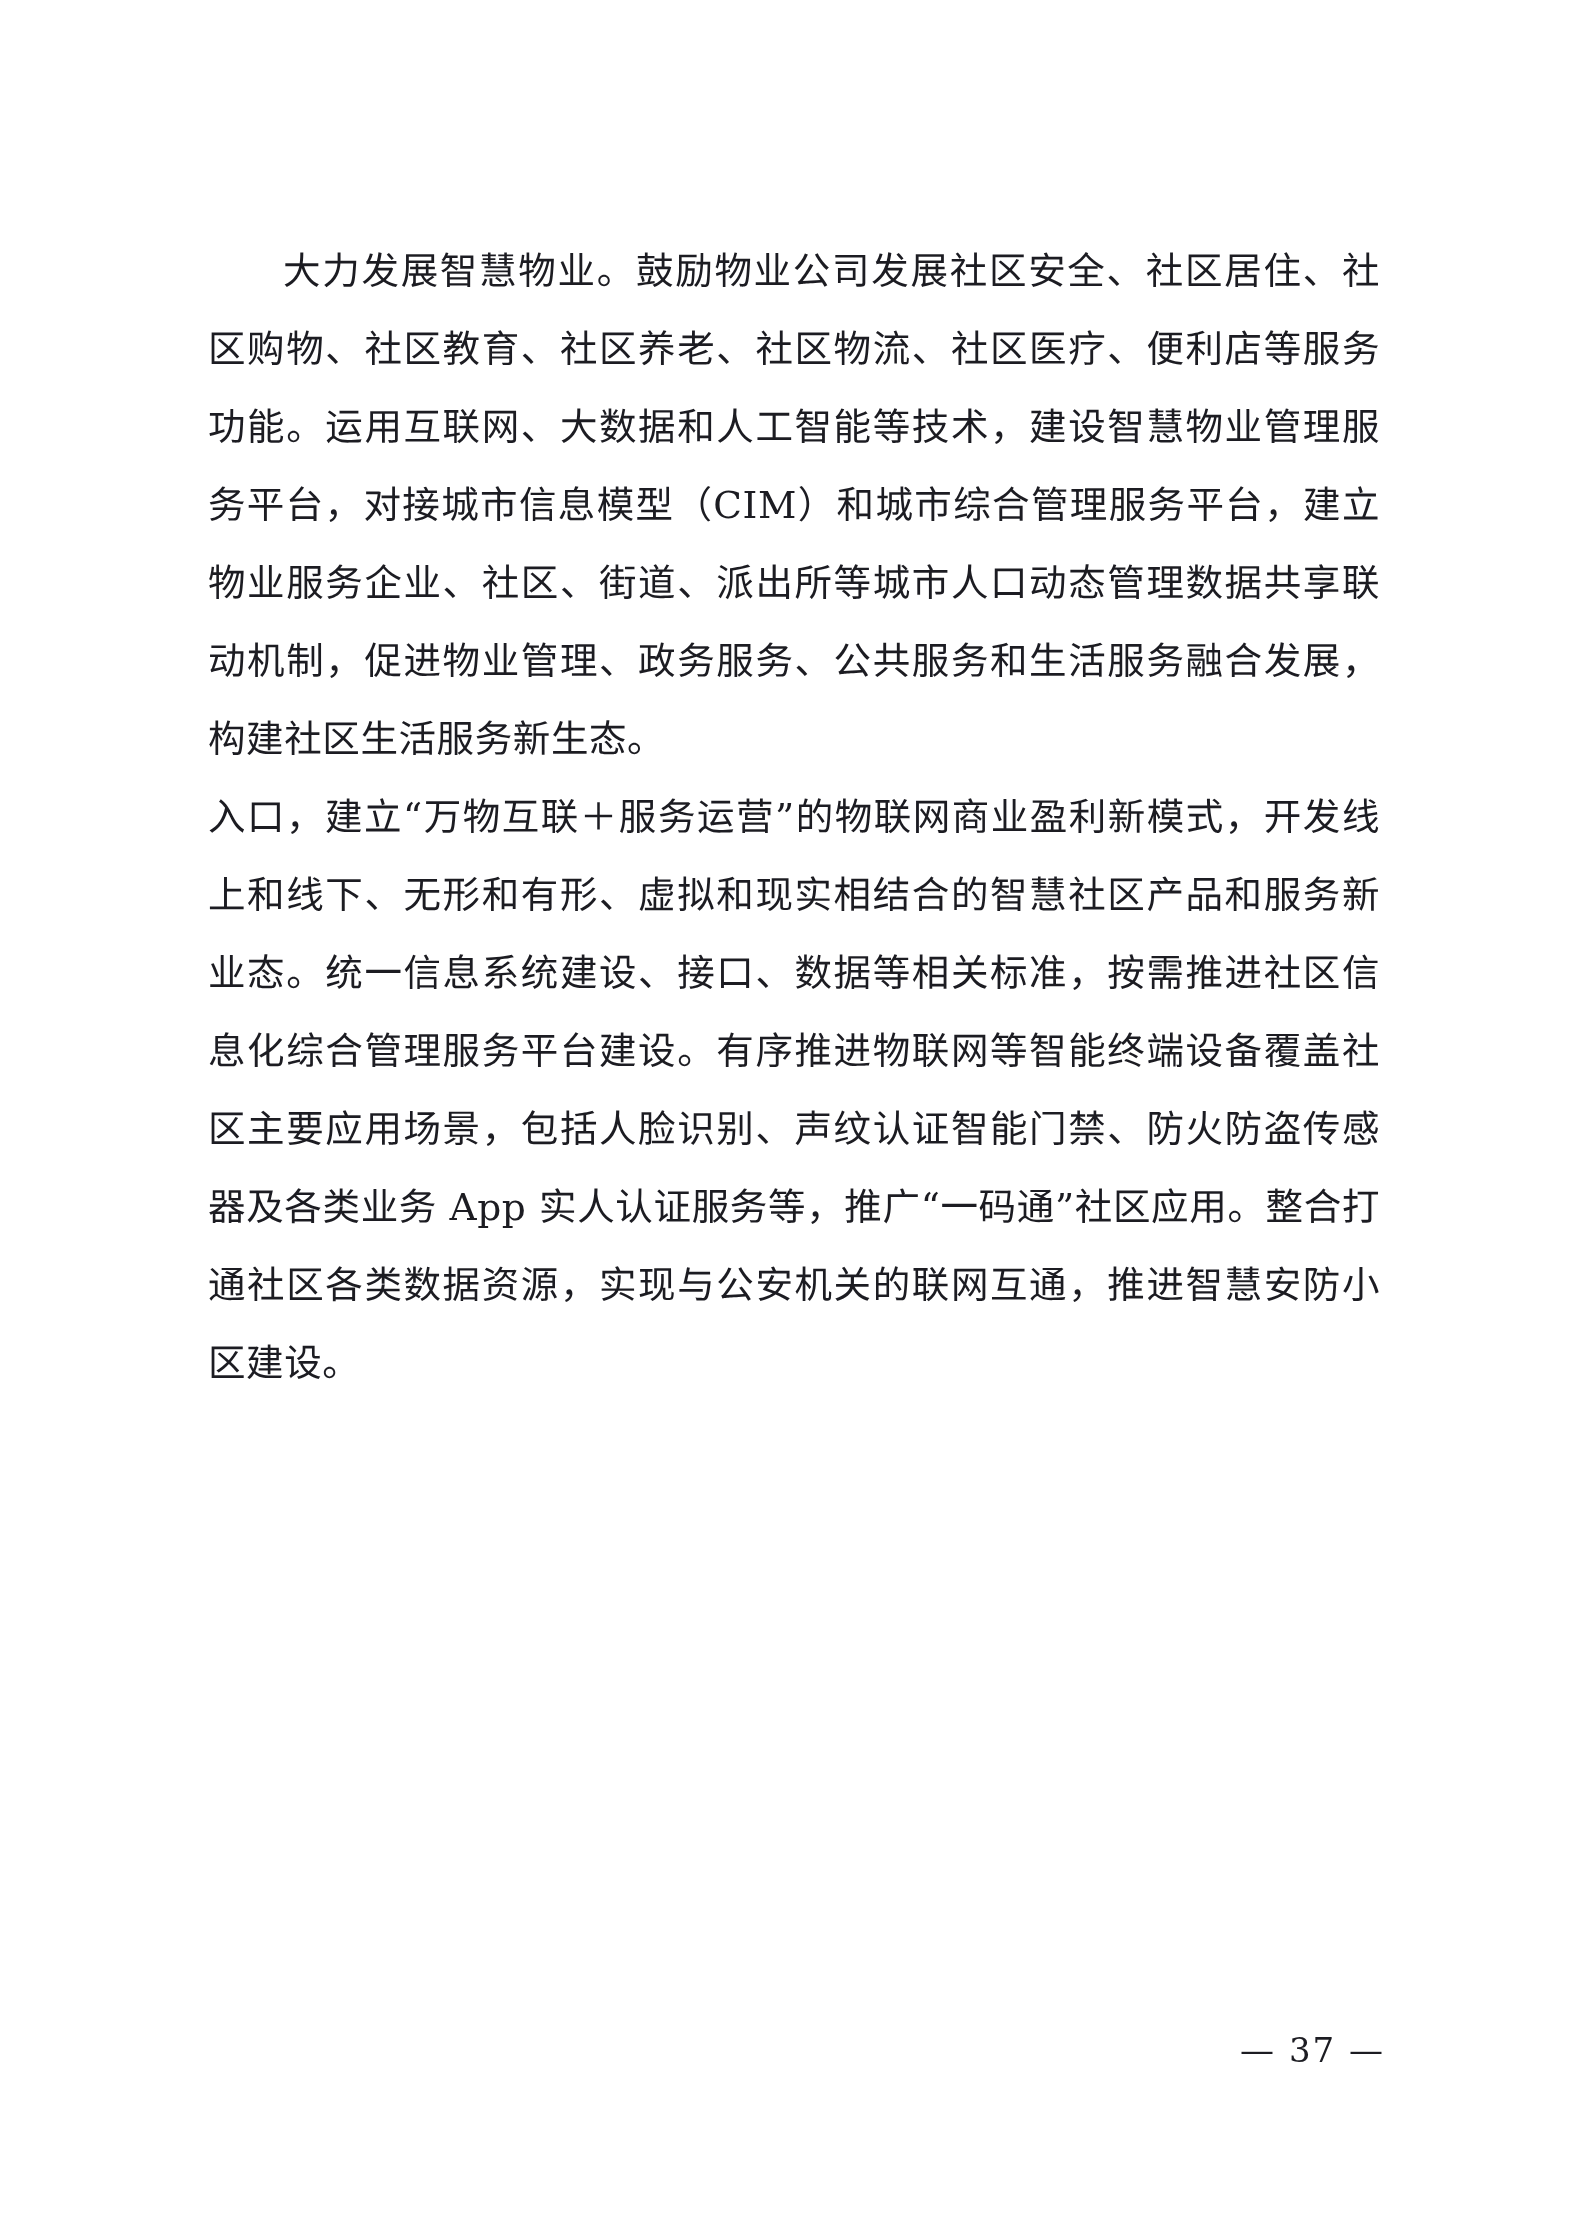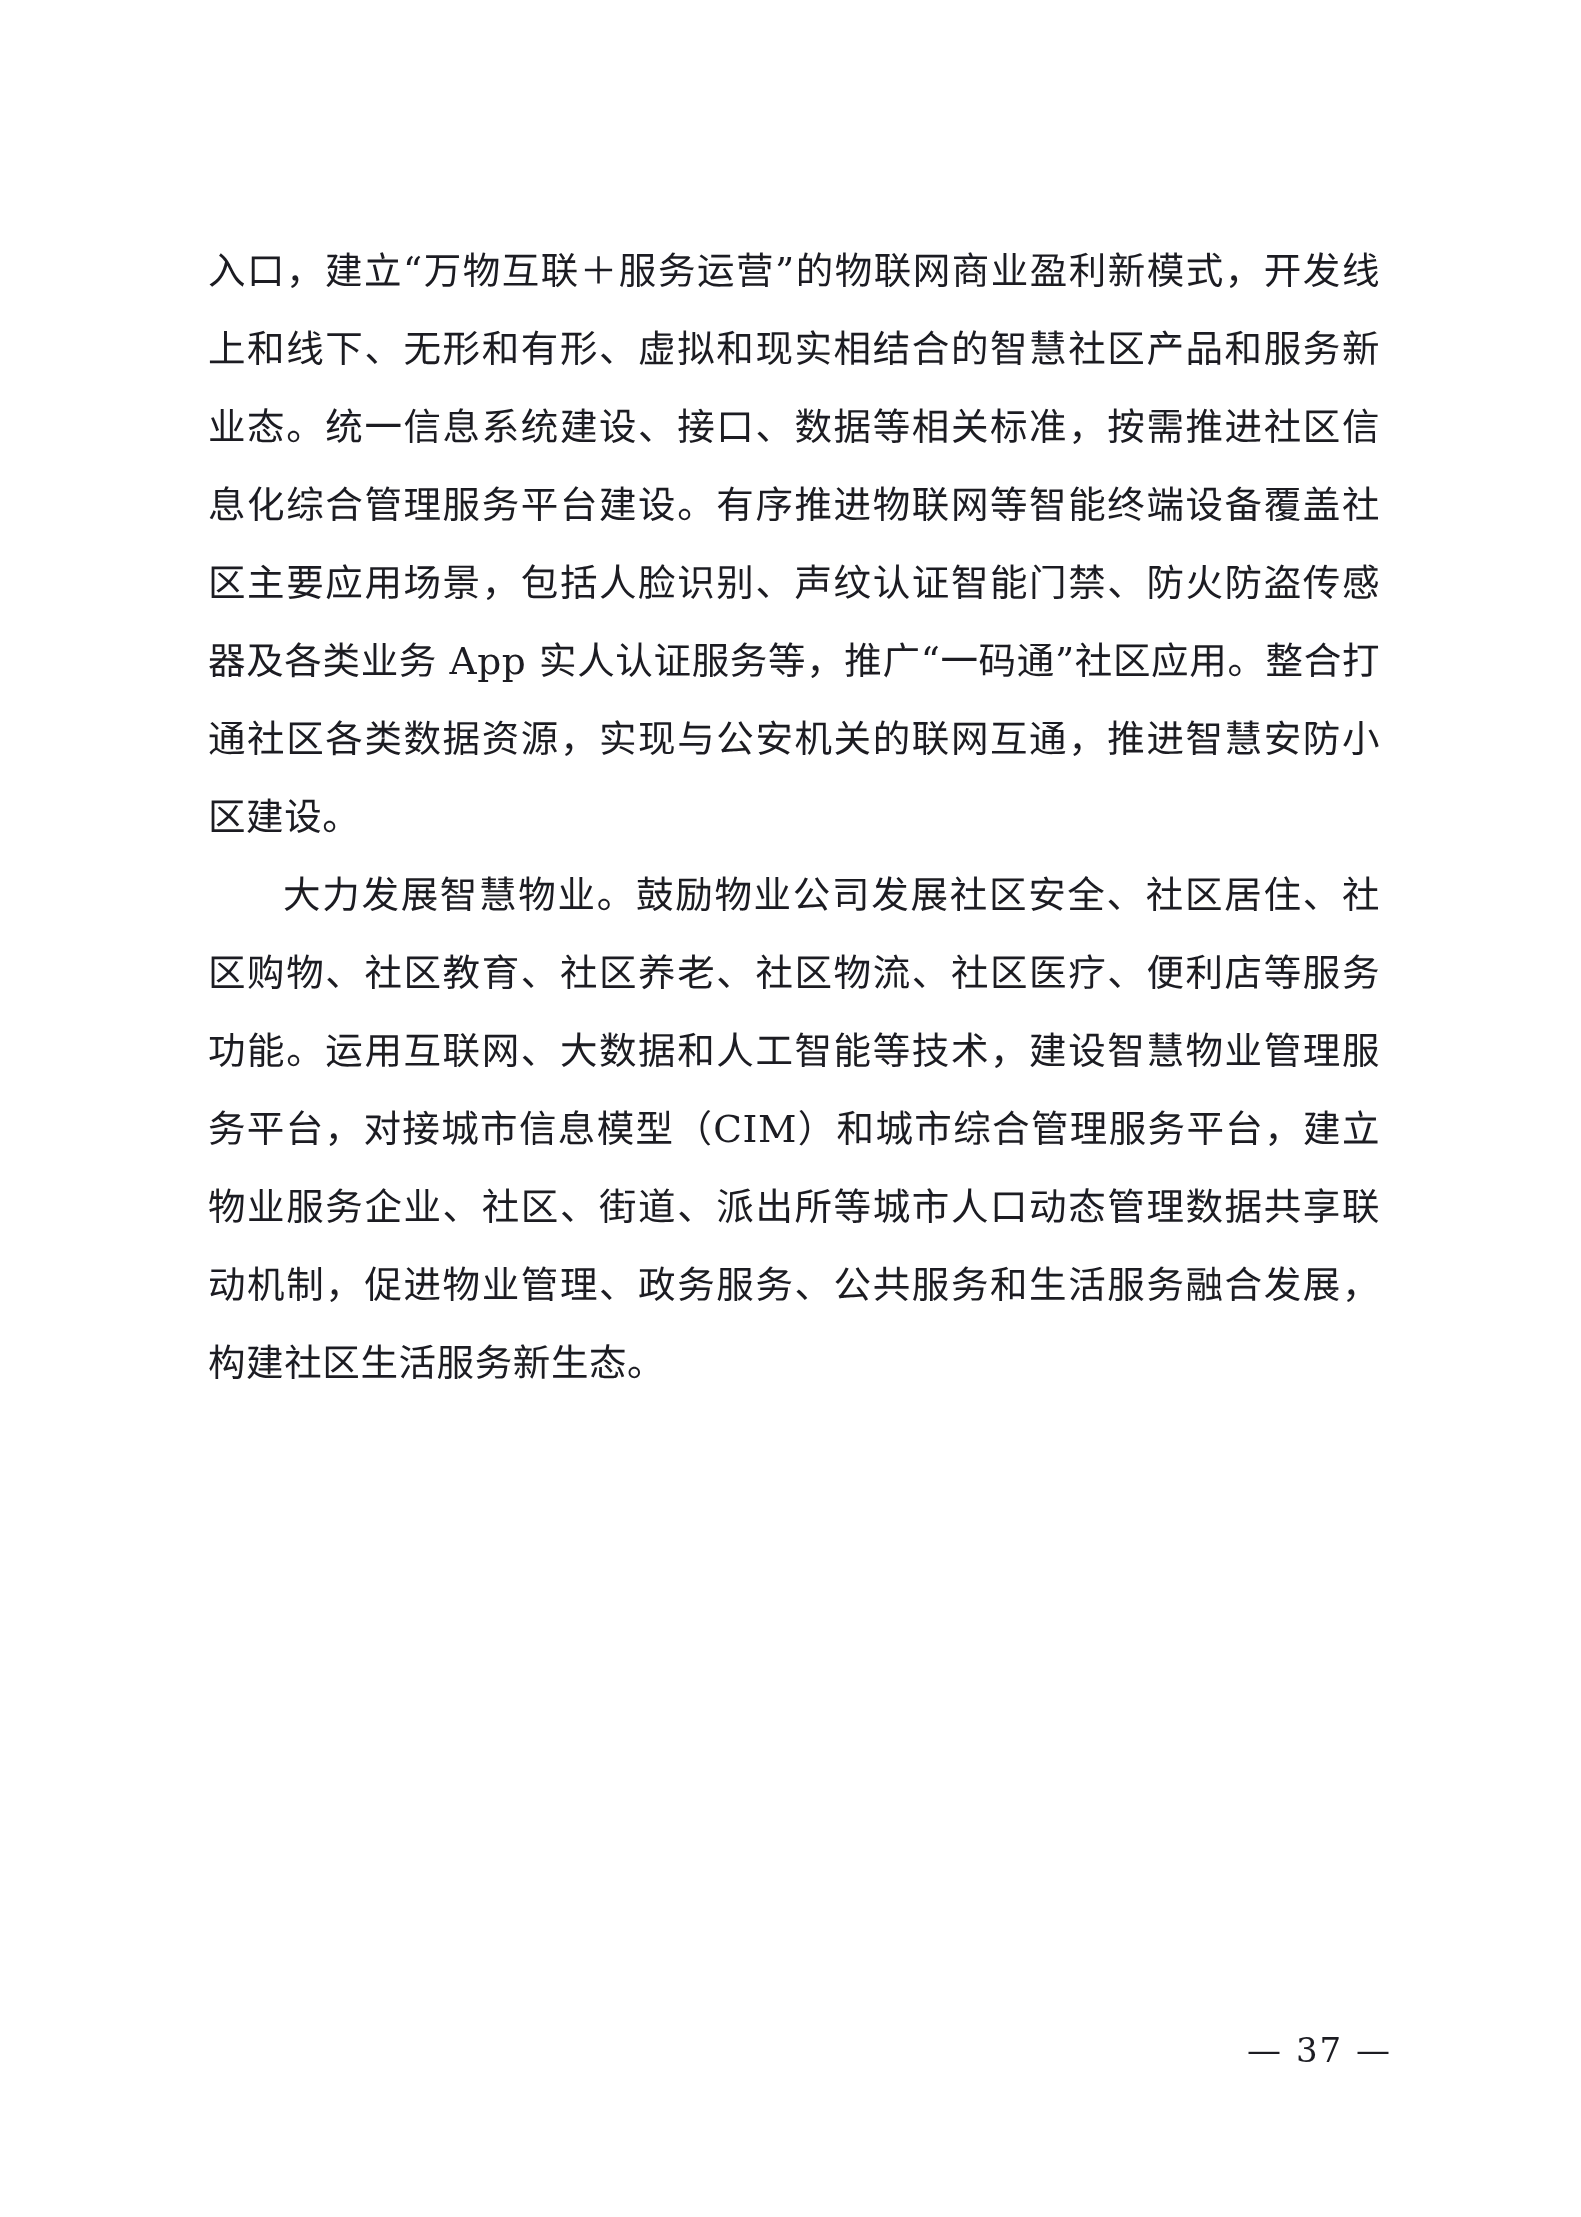--- a/index.html
+++ b/index.html
@@ -43,38 +43,38 @@
     margin: 0;
     font-size: 37.5px;
     line-height: 78px;
     text-indent: 0;
     font-weight: 700;
     letter-spacing: 0.6px;
     color: #14141a;
   }
   .folio {
     position: absolute;
-    right: 189px;
+    right: 196px;
     top: 2030px;
     font-size: 34px;
     letter-spacing: 2px;
     color: #1c1c22;
     font-family: "DejaVu Serif", "Liberation Serif", serif;
   }
 </style>
 </head>
 <body>
 
 <div class="page">
 
   <div class="content">
 
+    <p class="body-text indent">大力发展智慧物业。鼓励物业公司发展社区安全、社区居住、社区购物、社区教育、社区养老、社区物流、社区医疗、便利店等服务功能。运用互联网、大数据和人工智能等技术，建设智慧物业管理服务平台，对接城市信息模型（CIM）和城市综合管理服务平台，建立物业服务企业、社区、街道、派出所等城市人口动态管理数据共享联动机制，促进物业管理、政务服务、公共服务和生活服务融合发展，构建社区生活服务新生态。</p>
+
     <p class="body-text">入口，建立“万物互联＋服务运营”的物联网商业盈利新模式，开发线上和线下、无形和有形、虚拟和现实相结合的智慧社区产品和服务新业态。统一信息系统建设、接口、数据等相关标准，按需推进社区信息化综合管理服务平台建设。有序推进物联网等智能终端设备覆盖社区主要应用场景，包括人脸识别、声纹认证智能门禁、防火防盗传感器及各类业务 App 实人认证服务等，推广“一码通”社区应用。整合打通社区各类数据资源，实现与公安机关的联网互通，推进智慧安防小区建设。</p>
-
-    <p class="body-text indent">大力发展智慧物业。鼓励物业公司发展社区安全、社区居住、社区购物、社区教育、社区养老、社区物流、社区医疗、便利店等服务功能。运用互联网、大数据和人工智能等技术，建设智慧物业管理服务平台，对接城市信息模型（CIM）和城市综合管理服务平台，建立物业服务企业、社区、街道、派出所等城市人口动态管理数据共享联动机制，促进物业管理、政务服务、公共服务和生活服务融合发展，构建社区生活服务新生态。</p>
 
 
 
   </div>
 
   <div class="folio">— 37 —</div>
 
 </div>
 
 </body></html>

